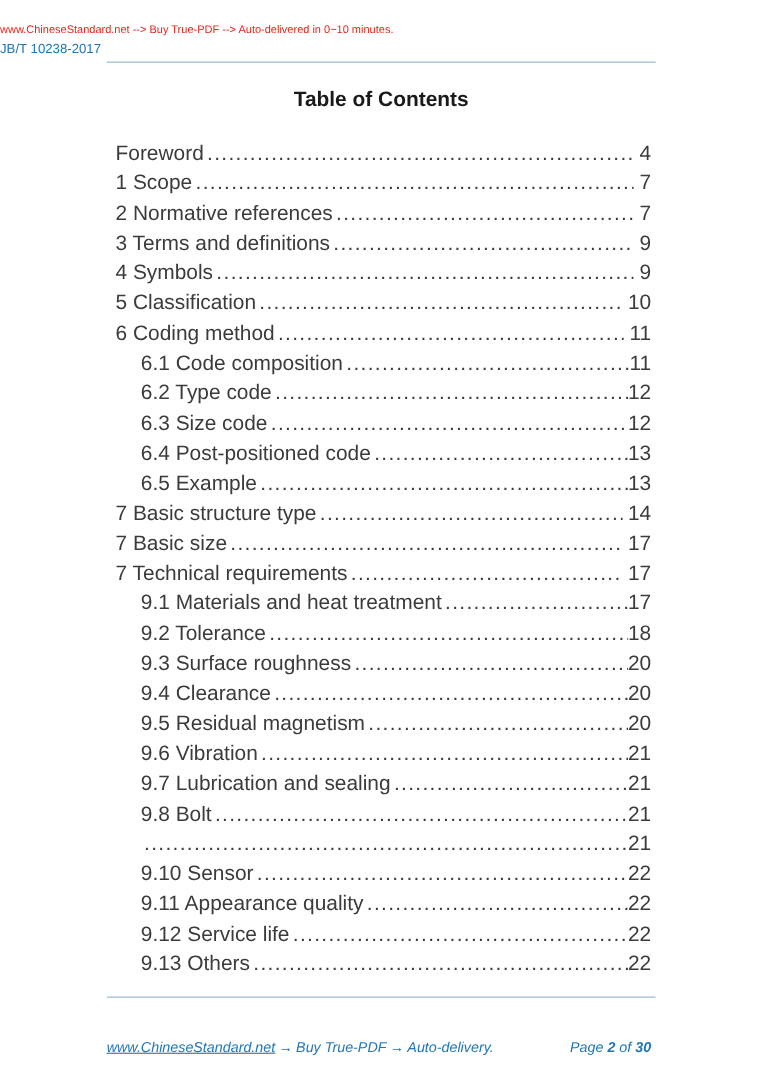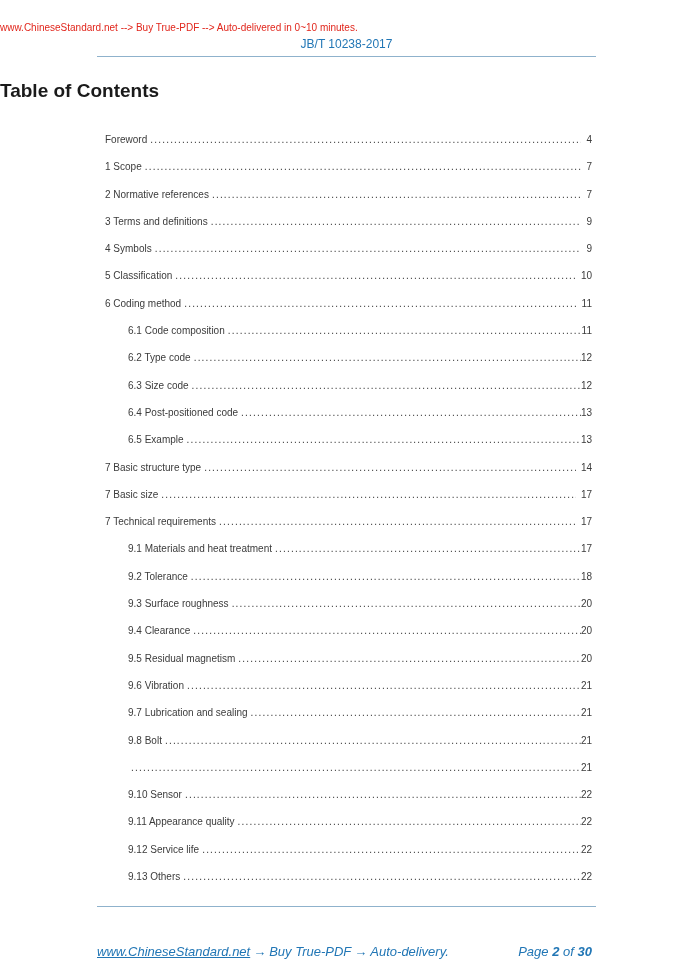--- a/index.html
+++ b/index.html
@@ -24,46 +24,46 @@
   }
   .promo {
     position: absolute; top: 19px; left: 0; width: 100%;
     text-align: left;
     font-size: 10px; line-height: 17px;
     color: var(--promo-red);
     white-space: nowrap;
   }
   .doc-number {
     position: absolute; top: 37px; left: 0; width: 100%;
-    text-align: center;
+    text-align: left;
     font-size: 12px; line-height: 14px;
     color: var(--link-blue);
   }
   .rule {
     position: absolute; left: 97px; width: 499px; height: 0;
     border: none;
     border-top: 1px solid var(--rule-blue);
   }
   .rule-top { top: 56px; }
   .rule-bottom { top: 906px; }
   .title {
     position: absolute; top: 80px; left: 0; width: 100%;
-    text-align: left;
+    text-align: center;
     font-size: 19px; font-weight: bold;
     color: var(--title-black);
   }
   .toc {
     position: absolute; top: 126px; left: 105px; width: 487px;
   }
   .toc-row {
     display: flex;
     align-items: flex-end;
     height: 27.3px;
     line-height: 27.3px;
-    font-size: 10px;
+    font-size: 19px;
     color: var(--text-dark);
     cursor: pointer;
   }
   .toc-row.sub { padding-left: 23px; }
   .toc-label { white-space: nowrap; flex: none; }
   .toc-dots {
     flex: 1 1 auto;
     overflow: hidden;
     white-space: nowrap;
     letter-spacing: 1.2px;

